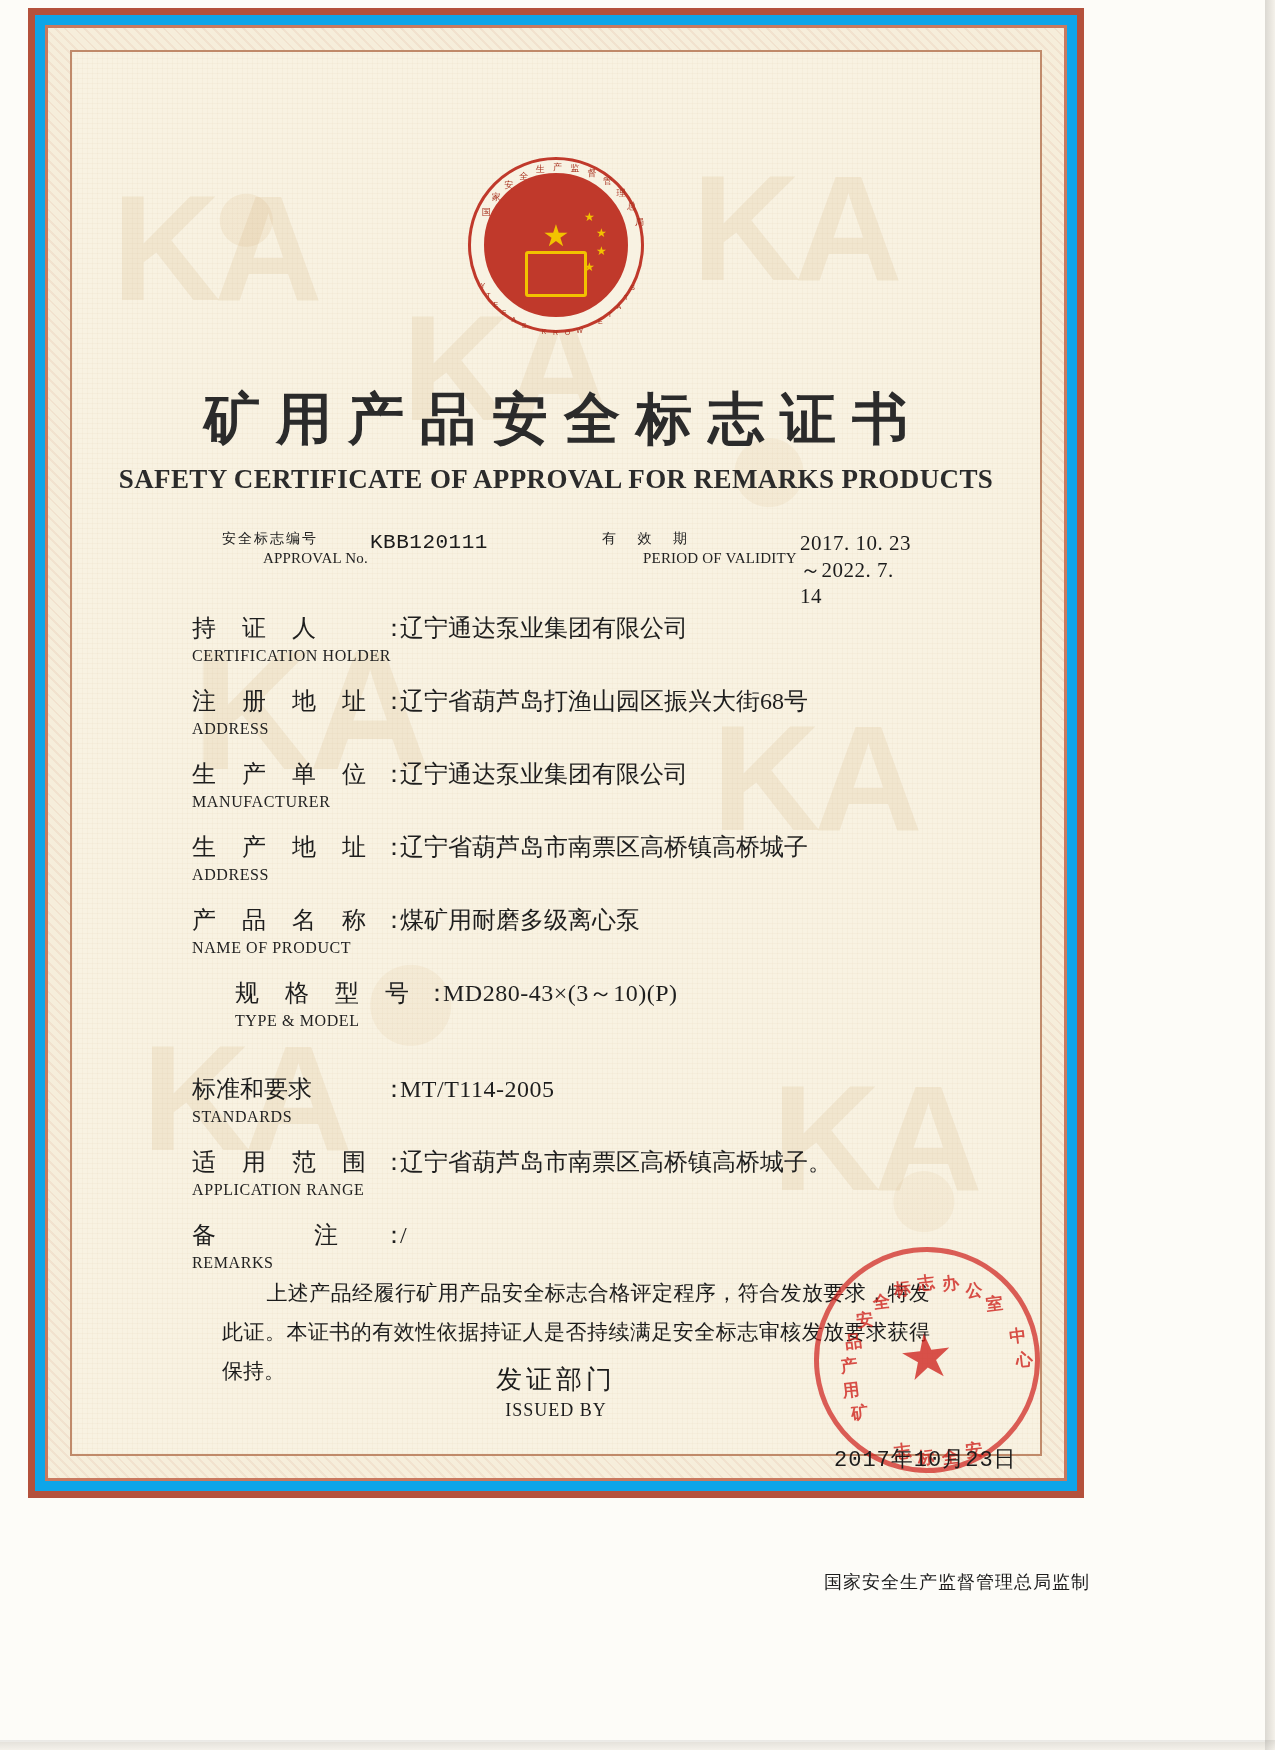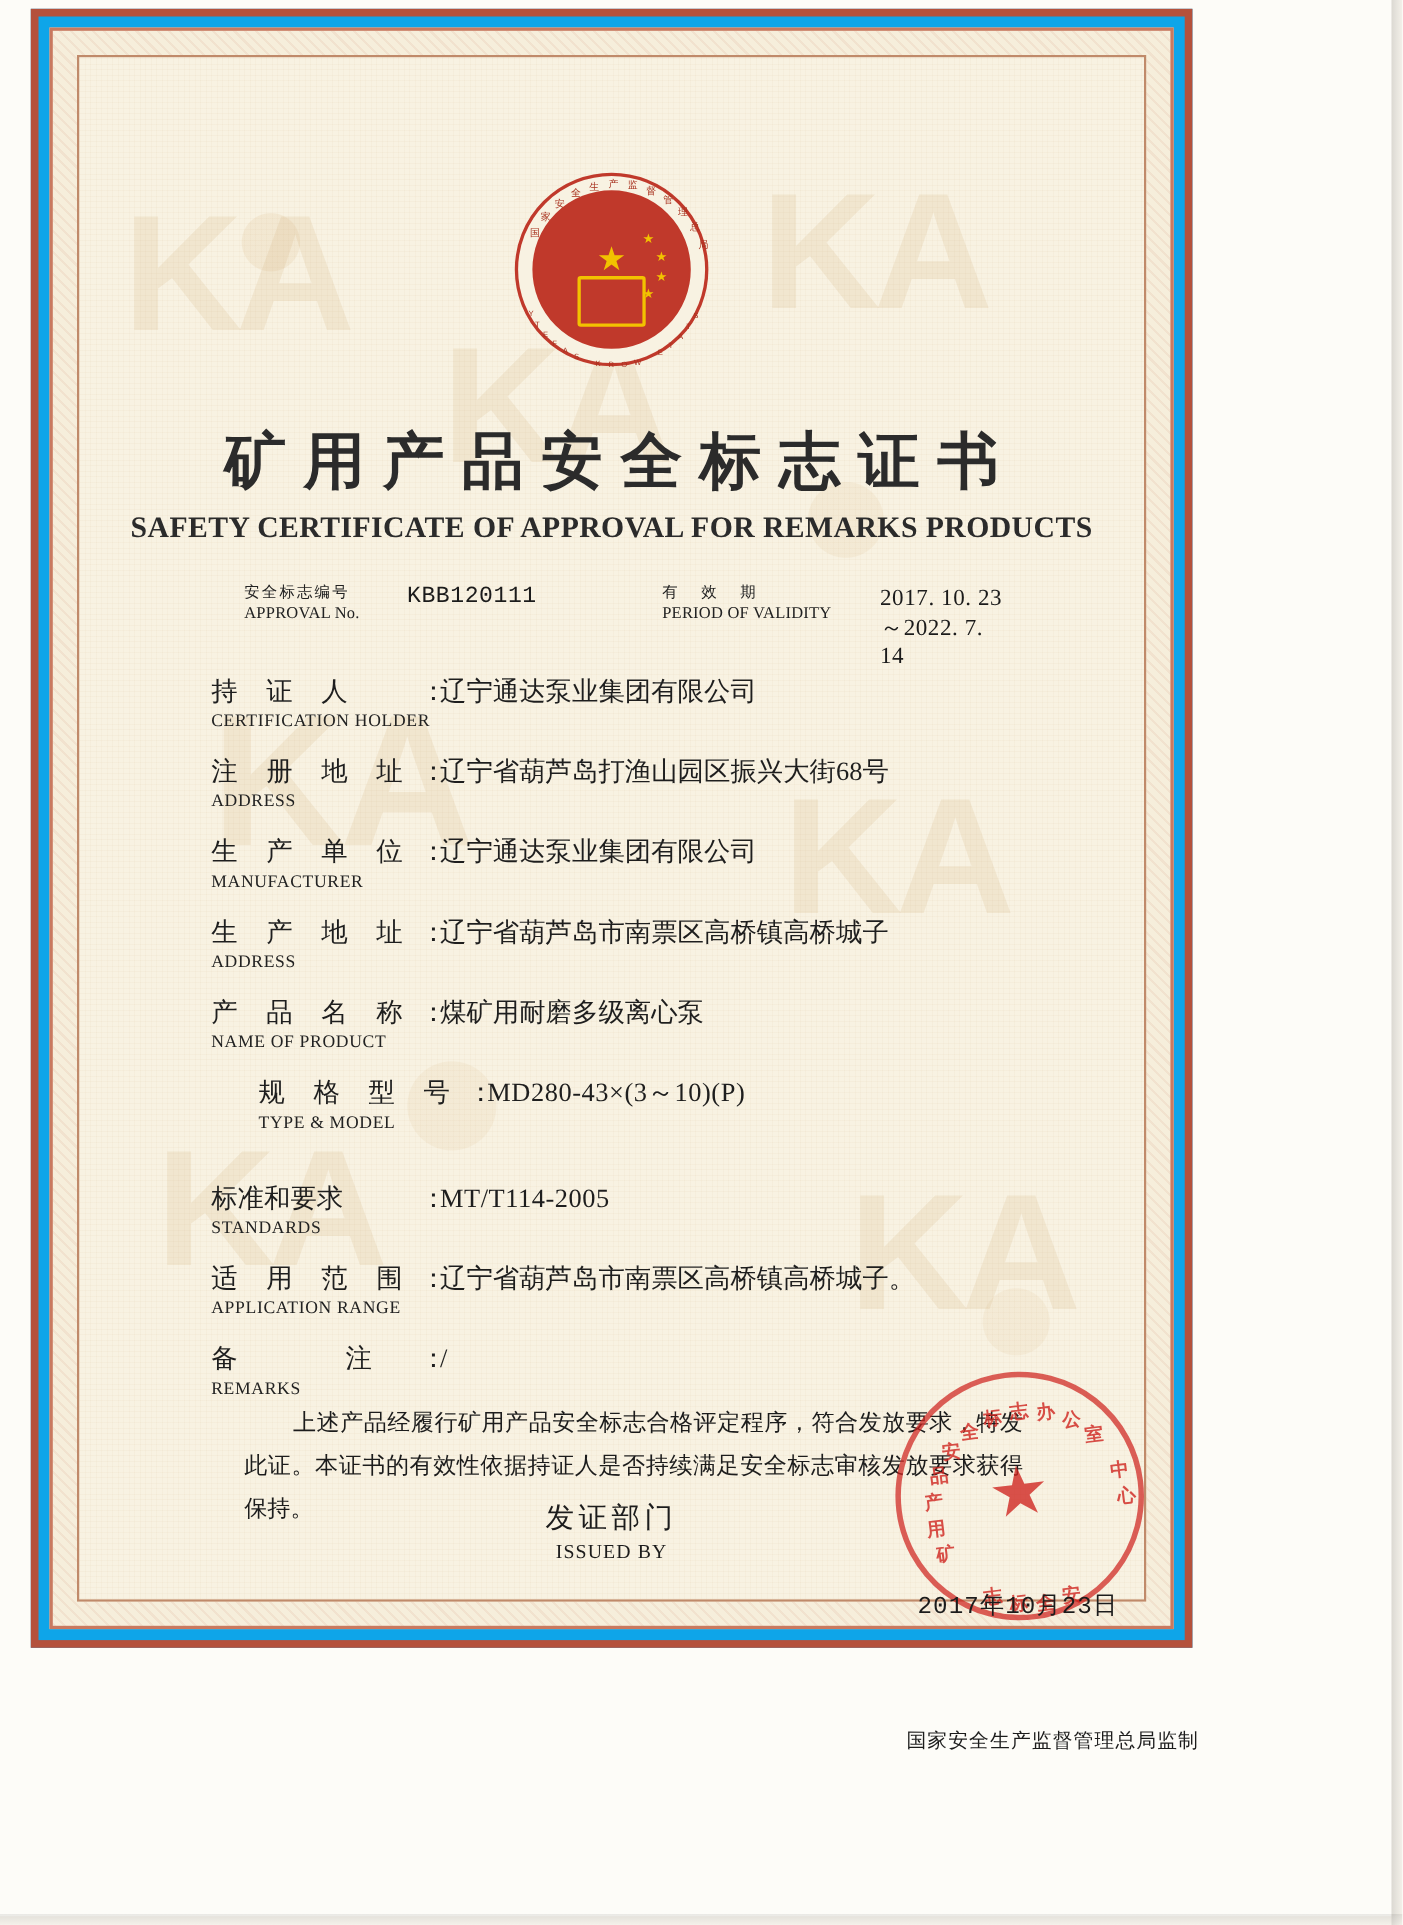--- a/index.html
+++ b/index.html
@@ -191,20 +191,21 @@
   .lbl-cn {
     font-size: 14px;
     color: #222;
     letter-spacing: 2px;
   }
   .lbl-en {
     font-family: "Liberation Serif", serif;
     font-size: 15px;
     color: #222;
     letter-spacing: 0.2px;
+    margin-left: 41px;
   }
   .approval-no-block { position: absolute; left: 0; top: 0; }
   .approval-no-block .lbl-cn { display: block; }
   .approval-no-block .lbl-en { display: block; margin-top: 2px; }
   .approval-value {
     position: absolute;
     left: 148px;
     top: 1px;
     font-size: 21px;
     font-family: Liberation Mono, monospace;

